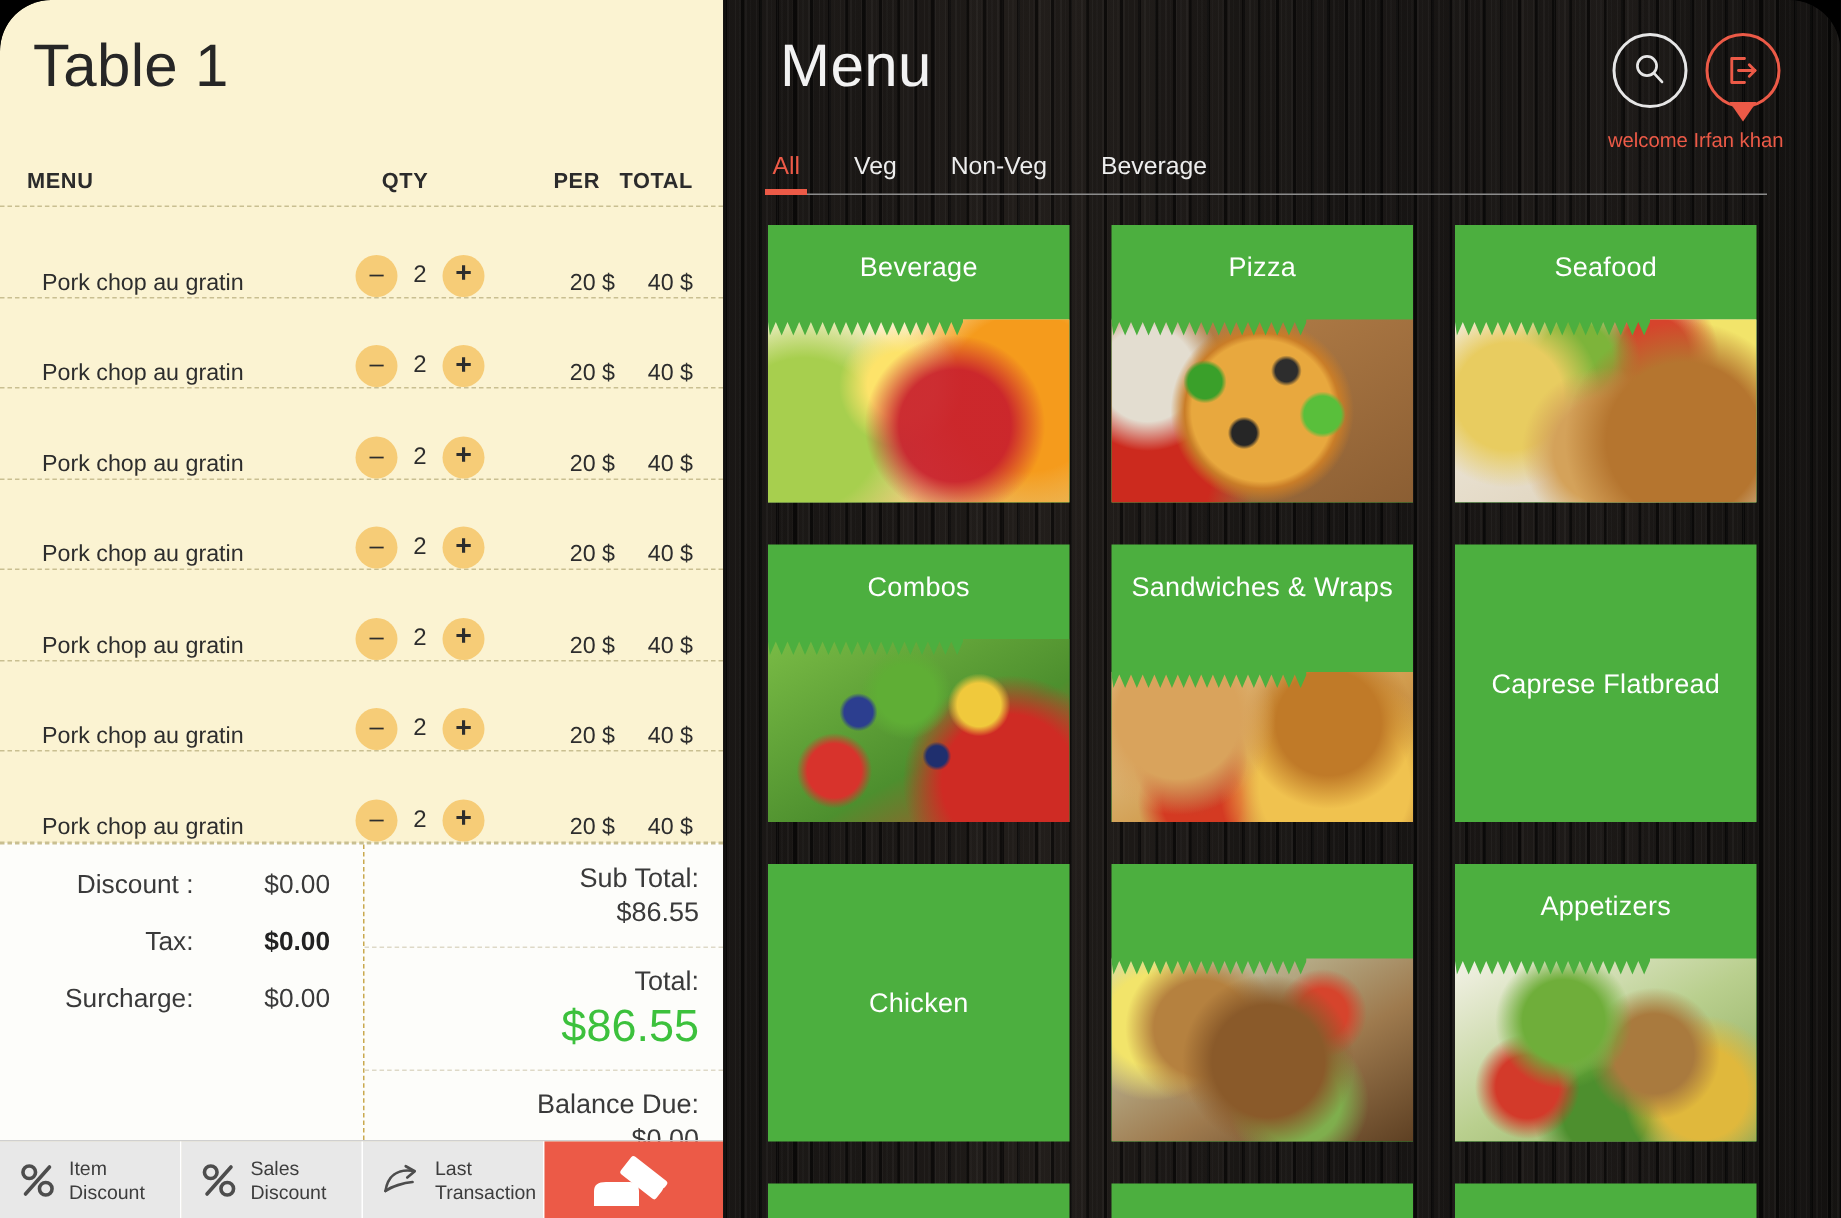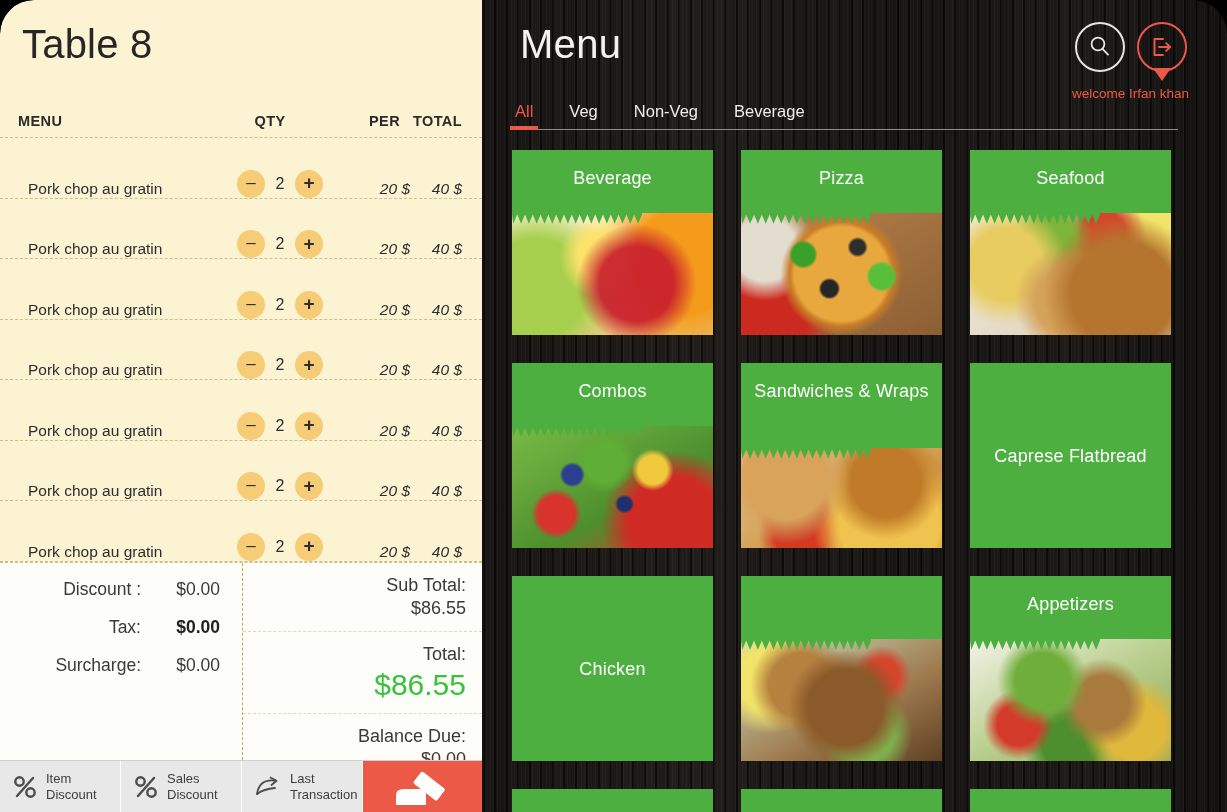--- a/index.html
+++ b/index.html
@@ -103,40 +103,40 @@
     border: none;
     display: flex; align-items: center; justify-content: center;
     font-size: 19px; line-height: 1;
     color: #2d2d2d;
     cursor: pointer;
     font-family: "Liberation Sans", sans-serif;
   }
   .qty-btn.minus { font-size: 17px; padding-bottom: 3px; }
   .qty-btn.plus  { font-weight: 700; padding-bottom: 2px; }
   .qty-val { width: 18px; text-align: center; font-size: 16px; color: #2d2d2d; }
-  .order-row .col-per, .order-row .col-total { font-size: 15.5px; font-style: italic; }
+  .order-row .col-per, .order-row .col-total { font-size: 15.5px; }
 
   
   .totals {
     flex: 1;
     display: flex;
     background: #fdfdfa;
     border-top: 1px dashed #c9bf91;
     min-height: 0;
   }
   .totals-left {
     flex: 0 0 243px;
     border-right: 1px dashed #c9a94e;
     padding: 16px 22px 0 0;
     display: flex; flex-direction: column;
     gap: 17px;
   }
   .tl-row {
     display: flex; align-items: baseline; justify-content: flex-end;
-    gap: 13px;
+    gap: 25px;
     font-size: 17.5px; color: #3a3a3a;
   }
   .tl-row .tl-val { width: 66px; text-align: right; }
   .tl-row.bold .tl-val { font-weight: 700; color: #222; }
 
   .totals-right {
     flex: 1;
     display: flex; flex-direction: column;
   }
   .tr-block {
@@ -359,21 +359,21 @@
   }
 </style>
 </head>
 <body>
 
 <div id="app">
   <div class="wood"></div>
 
   <div class="order-panel">
 
-    <div class="table-title">Table 8</div>
+    <div class="table-title">Table 1</div>
 
     <div class="list-head">
       <div class="col-menu">MENU</div>
       <div class="col-qty">QTY</div>
       <div class="col-per">PER</div>
       <div class="col-total">TOTAL</div>
     </div>
 
     <div class="order-rows" id="order-rows">
         <div class="order-row">

